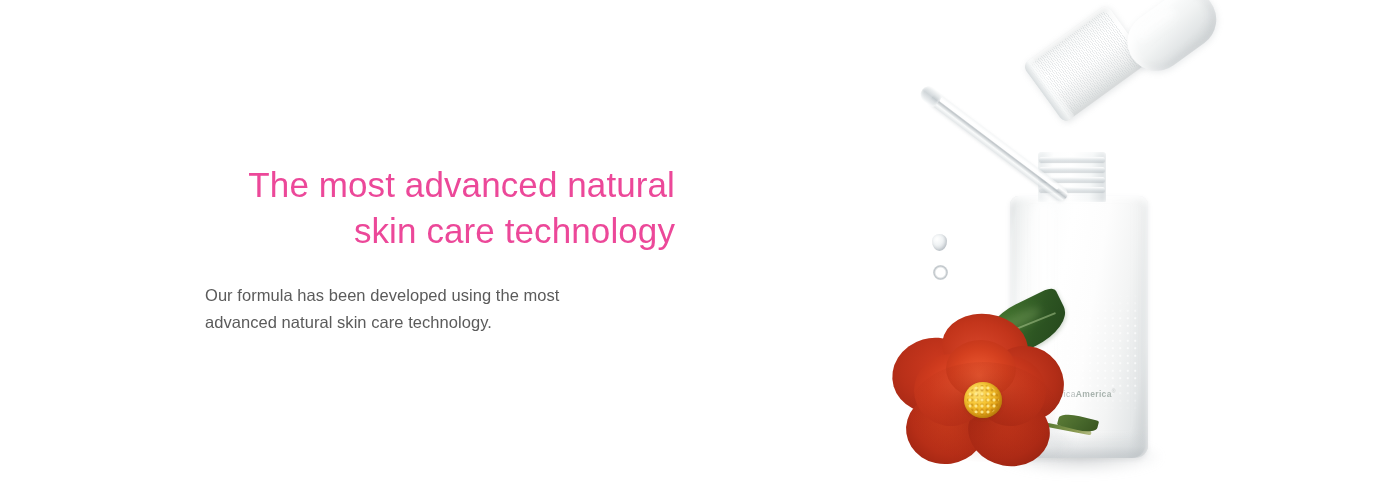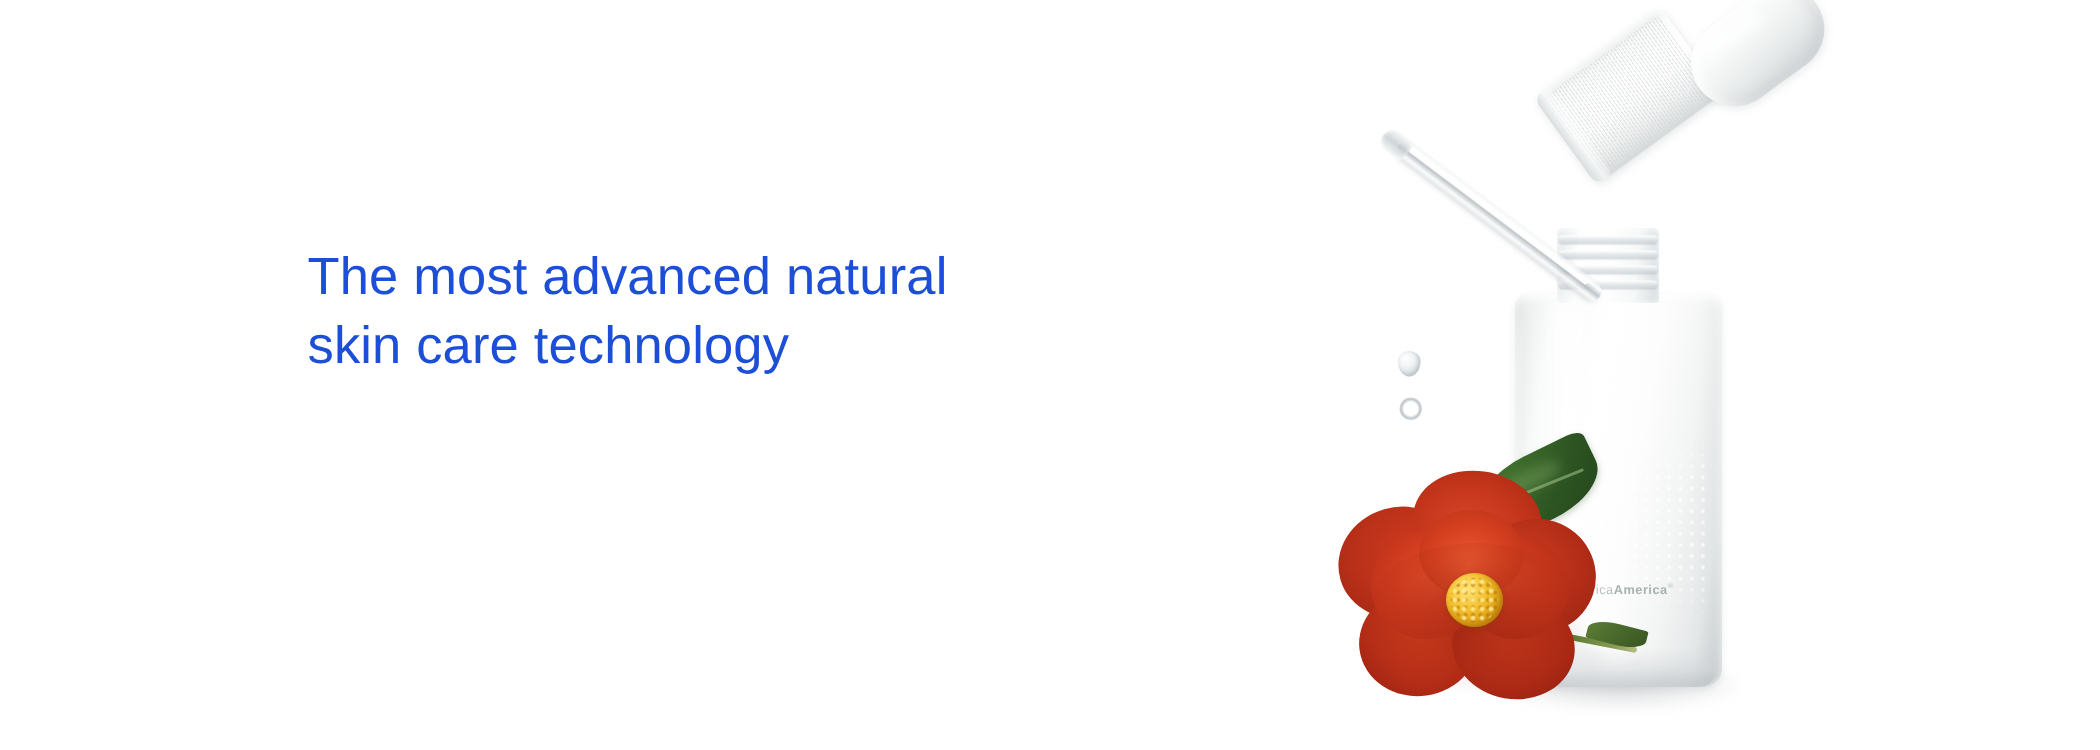--- a/index.html
+++ b/index.html
@@ -27,22 +27,23 @@
     top: 162px;
     width: 470px;
   }
   .headline {
     margin: 0;
     font-family: "Liberation Sans", sans-serif;
     font-weight: 300;
     font-size: 35px;
     line-height: 1.32;
     letter-spacing: 0.1px;
-    color: #1d4ed8;
+    color: #ec4899;
     white-space: pre-line;
+    text-align: right;
   }
   .subcopy {
     margin: 0;
     padding-top: 28px;
     font-family: "Liberation Sans", sans-serif;
     font-weight: 300;
     font-size: 16.5px;
     line-height: 1.6;
     letter-spacing: 0.05px;
     color: #5b5b5b;
@@ -524,20 +525,22 @@
   }
 </style>
 </head>
 <body>
 
 <div class="stage">
 
   <div class="copy">
     <h1 class="headline">The most advanced natural
 skin care technology</h1>
+    <p class="subcopy">Our formula has been developed using the most
+advanced natural skin care technology.</p>
   </div>
 
   <div class="product">
 
     <div class="base-shadow"></div>
 
     <div class="bottle">
       <div class="bottle-body"></div>
       <div class="bottle-gloss"></div>
       <div class="bottle-dots"></div>

